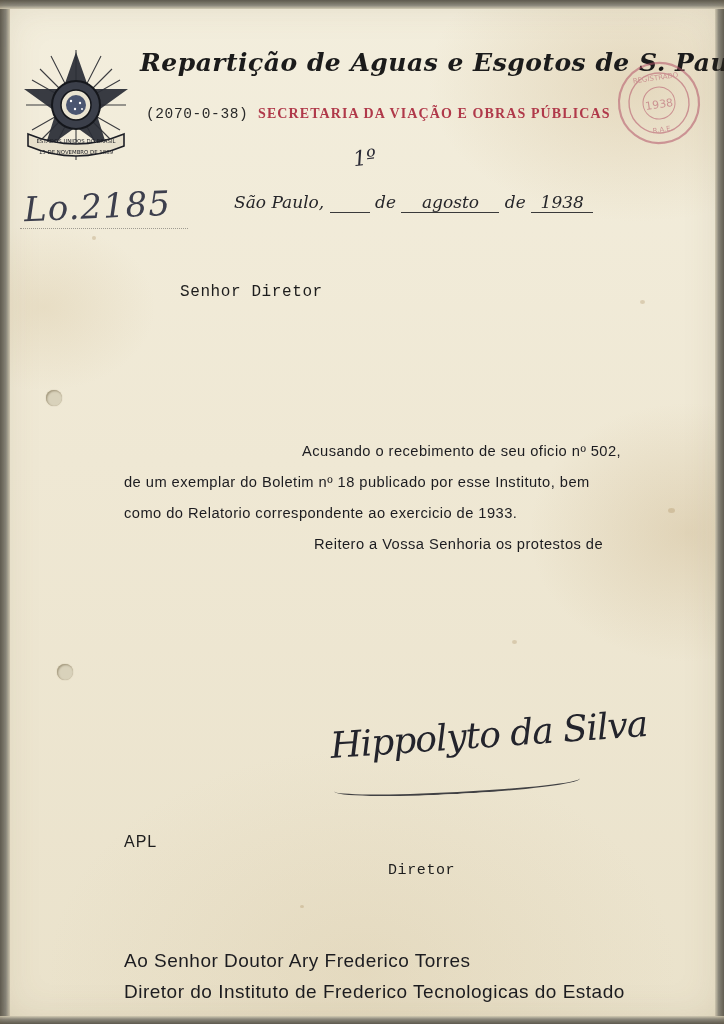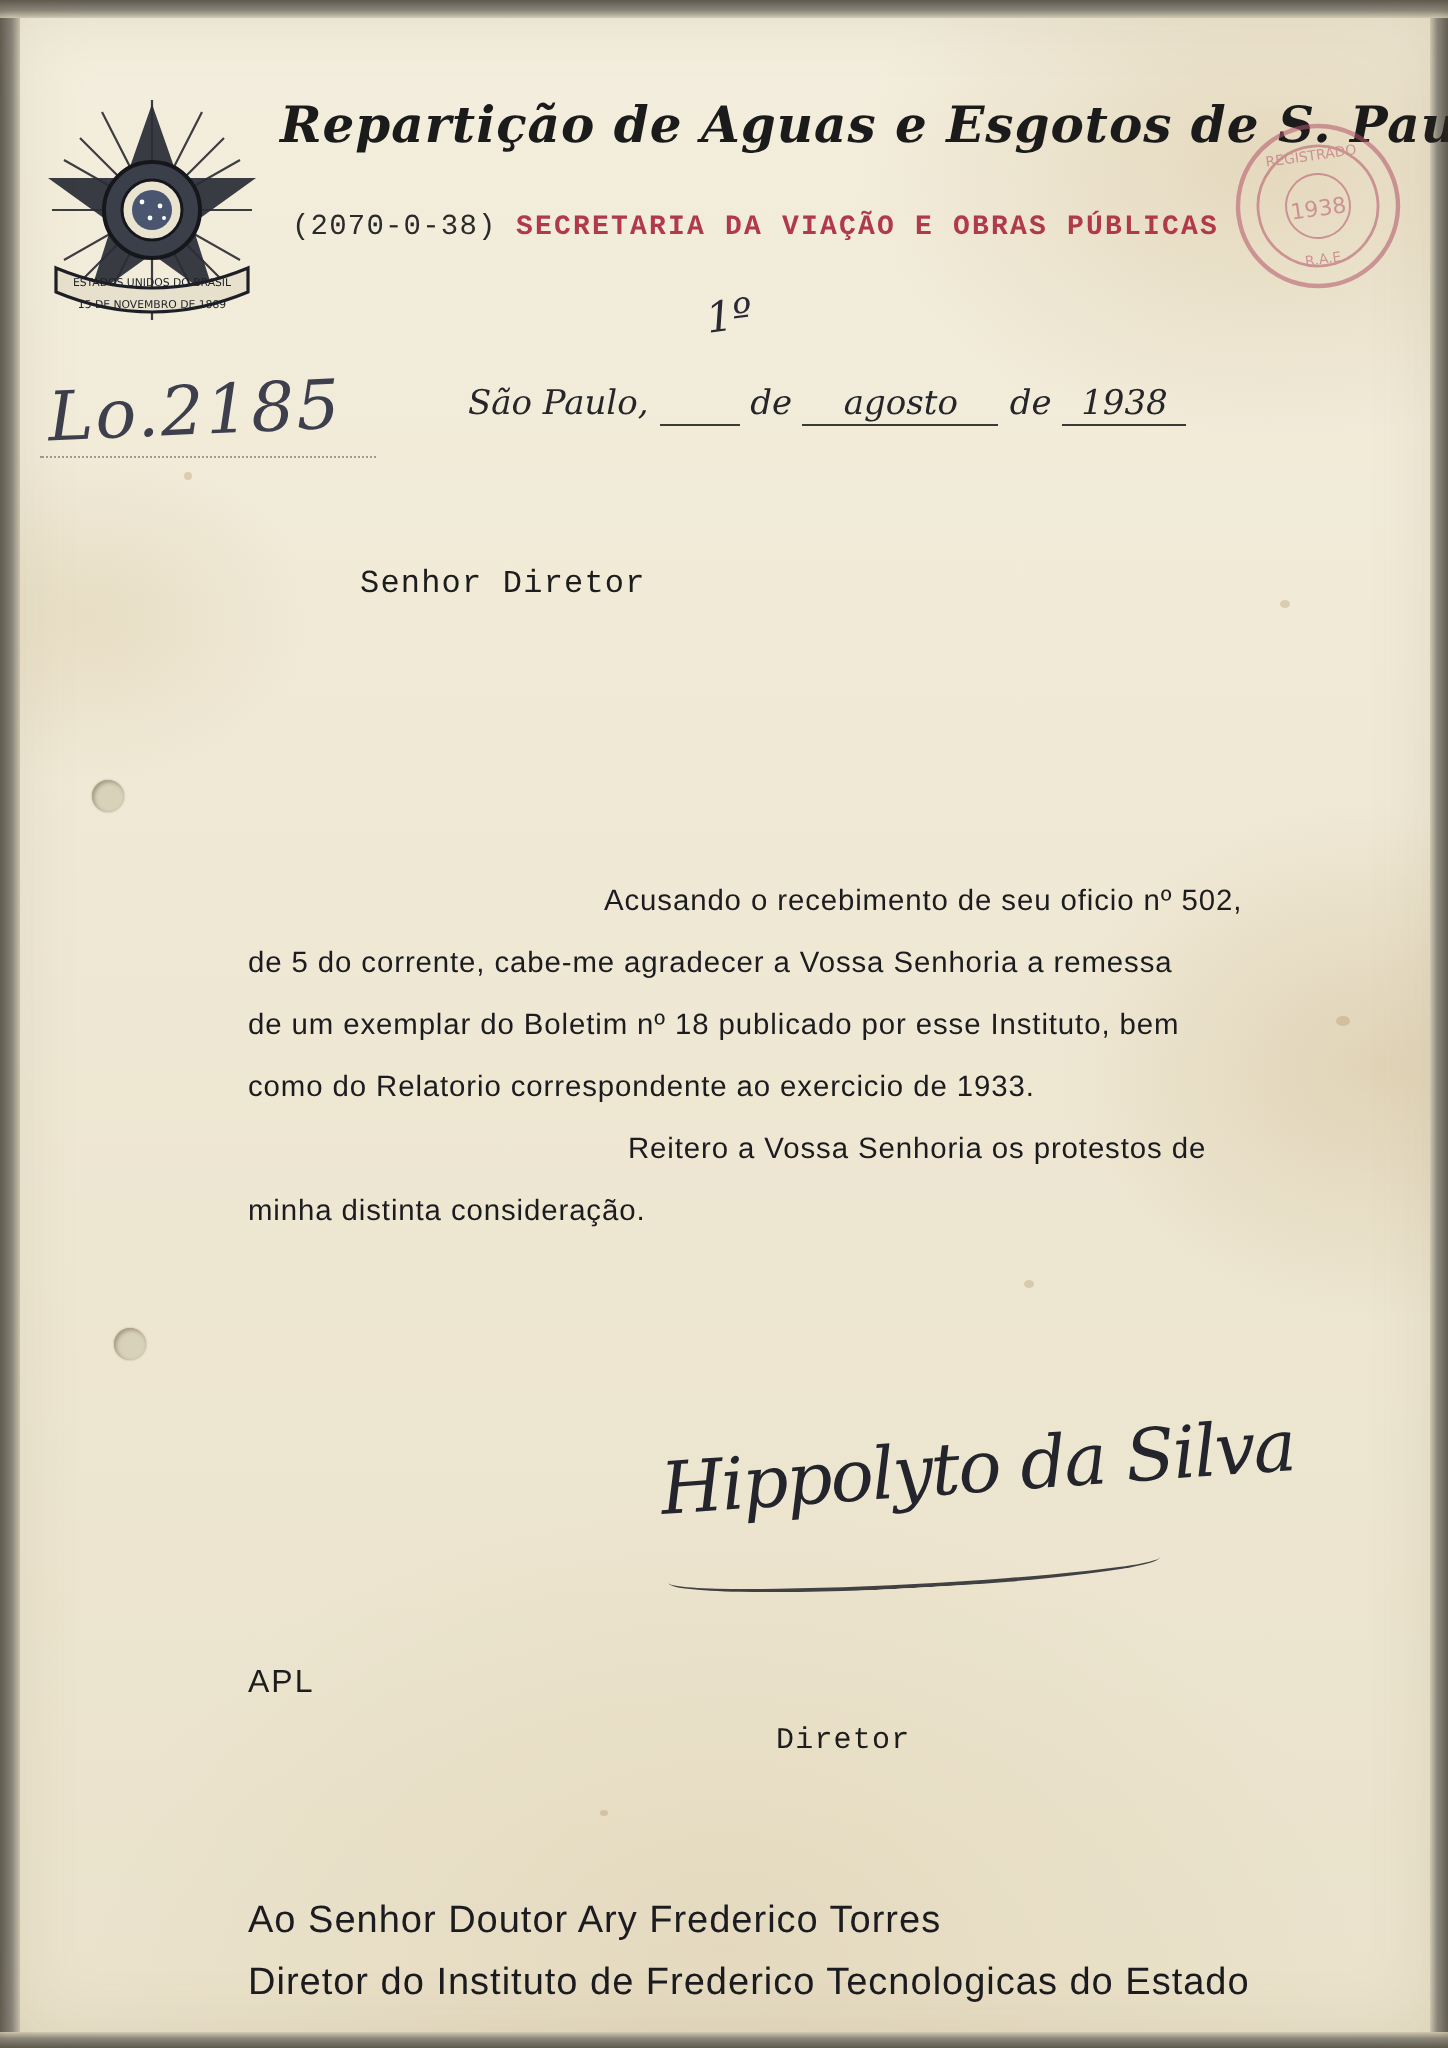--- a/index.html
+++ b/index.html
@@ -80,21 +80,21 @@
     position: absolute;
     left: 146px; top: 106px;
     font-family: "Liberation Mono", monospace;
     font-size: 14.5px;
     color: #2a2a2a;
     letter-spacing: 0.6px;
   }
   .subtitle {
     position: absolute;
     left: 258px; top: 106px;
-    font-family: Liberation Mono, monospace;
+    font-family: Liberation Serif, serif;
     font-size: 14px;
     font-weight: bold;
     color: #b0394a;
     letter-spacing: 1.1px;
     white-space: nowrap;
   }
 
   
   .dateline {
     position: absolute;
@@ -297,25 +297,23 @@
   <div class="protocol">Lo.2185</div>
   <div class="protocol-dots"></div>
 
   <div class="punch punch-1"></div>
   <div class="punch punch-2"></div>
 
   <div class="salutation">Senhor Diretor</div>
 
   <div class="body">
     <p class="indent">Acusando o recebimento de seu oficio nº 502,</p>
-    <p>de 5 do corrente, cabe-me agradecer a Vossa Senhoria a remessa</p>
     <p>de um exemplar do Boletim nº 18 publicado por esse Instituto, bem</p>
     <p>como do Relatorio correspondente ao exercicio de 1933.</p>
     <p class="indent2">Reitero a Vossa Senhoria os protestos de</p>
-    <p>minha distinta consideração.</p>
   </div>
 
   <div class="signature">Hippolyto da Silva</div>
   <div class="sig-stroke"></div>
 
   <div class="apl">APL</div>
   <div class="diretor-title">Diretor</div>
 
   <div class="addressee">
     <div>Ao Senhor Doutor Ary Frederico Torres</div>

